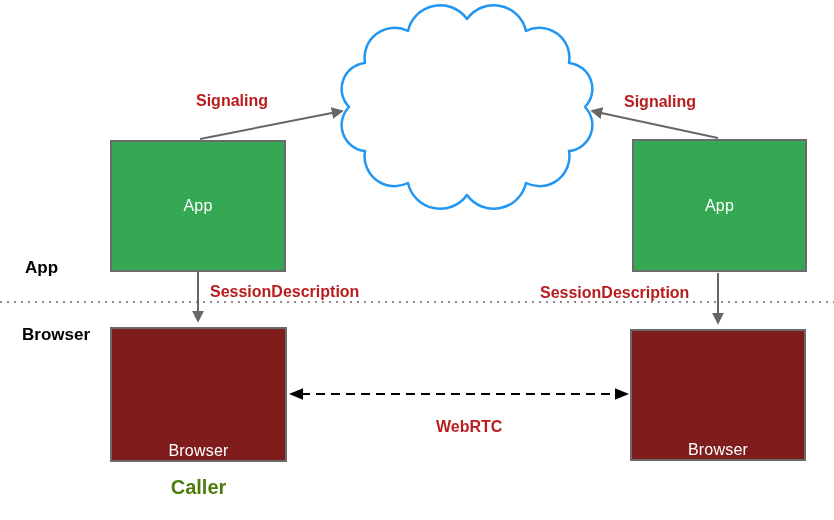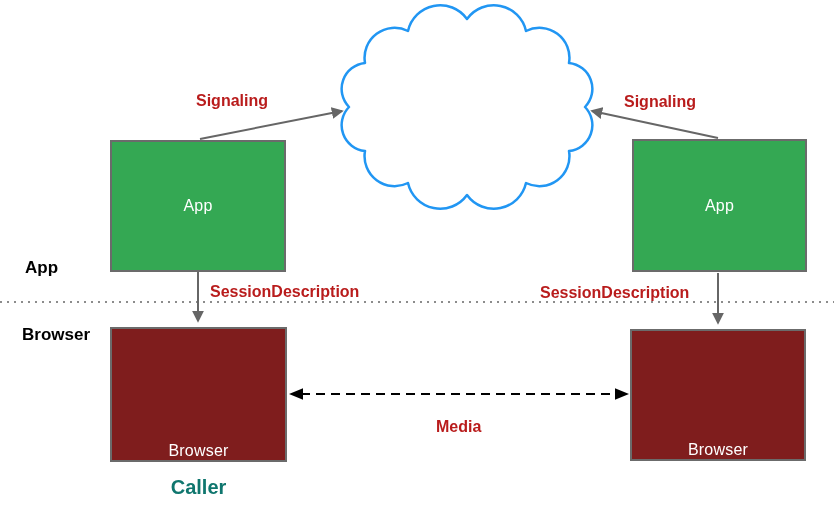--- a/index.html
+++ b/index.html
@@ -48,21 +48,21 @@
     color: #000000;
     font-weight: bold;
     font-size: 17px;
     white-space: nowrap;
   }
   .lbl-layer-app    { left: 25px; top: 258px; }
   .lbl-layer-webrtc { left: 22px; top: 325px; }
 
   .role-label {
     position: absolute;
-    color: #0f766e;
+    color: #4d7c0f;
     font-weight: bold;
     font-size: 20px;
     text-align: center;
   }
   .lbl-caller { left: 110px; top: 476px; width: 177px; }
   .lbl-callee { left: 630px; top: 476px; width: 176px; }
 </style>
 </head>
 <body>
 
@@ -114,20 +114,20 @@
     <span>Browser</span>
   </div>
   <div class="node browser browser-callee">
     <span>Browser</span>
   </div>
 
   <div class="edge-label lbl-signaling-left">Signaling</div>
   <div class="edge-label lbl-signaling-right">Signaling</div>
   <div class="edge-label lbl-session-left">SessionDescription</div>
   <div class="edge-label lbl-session-right">SessionDescription</div>
-  <div class="edge-label lbl-media">Media</div>
+  <div class="edge-label lbl-media">WebRTC</div>
 
   <div class="layer-label lbl-layer-app">App</div>
   <div class="layer-label lbl-layer-webrtc">Browser</div>
 
   <div class="role-label lbl-caller">Caller</div>
 
 </div>
 
 </body></html>

